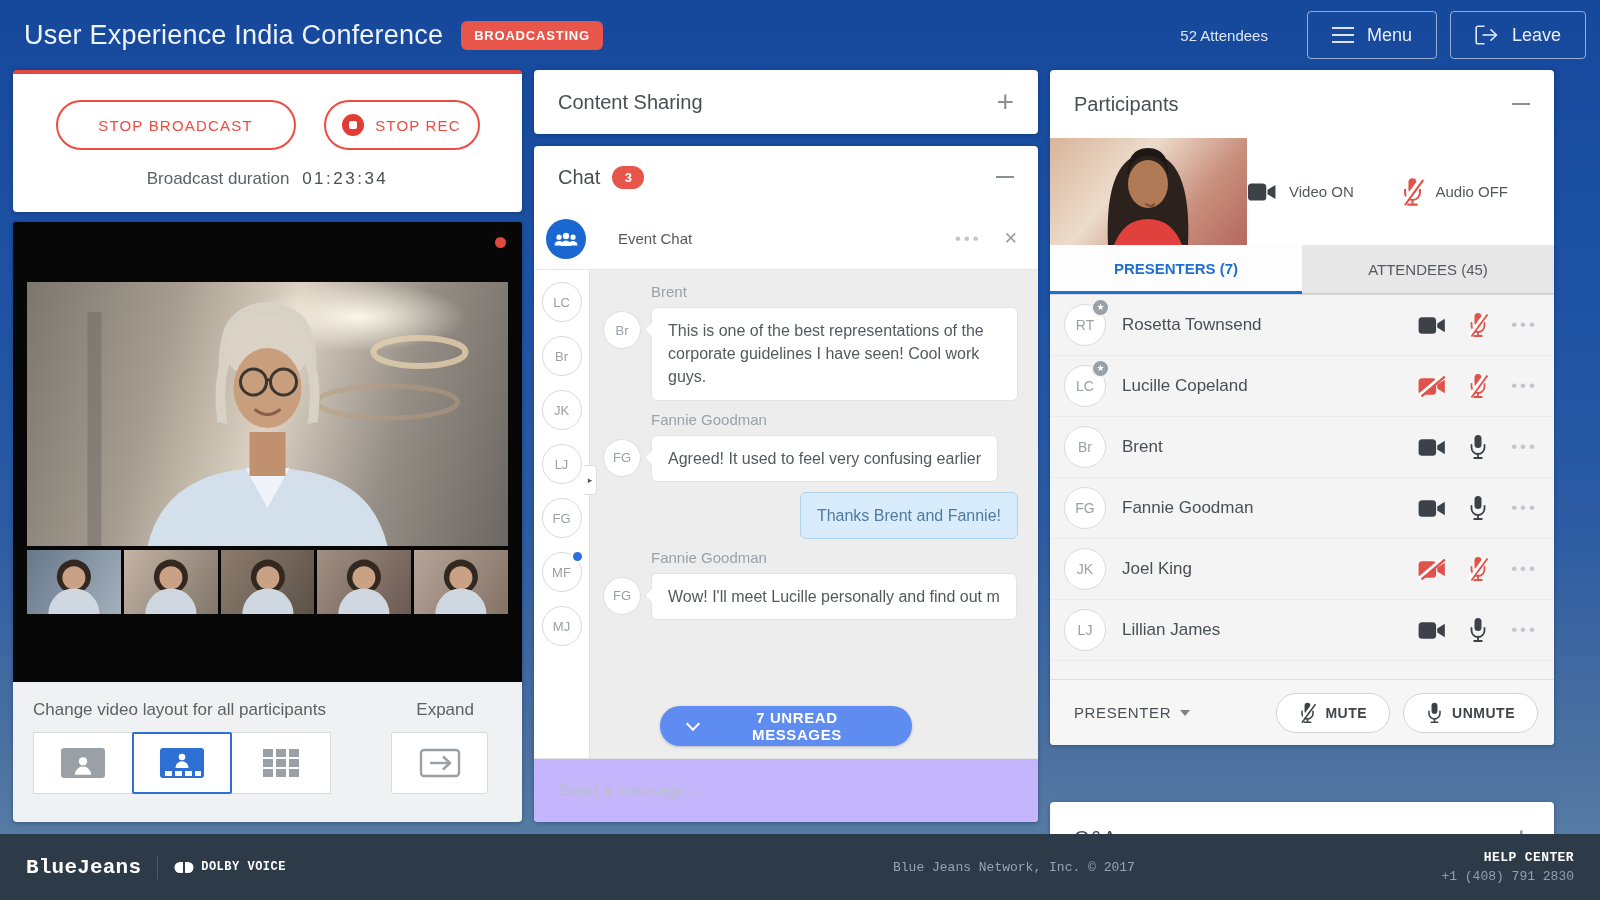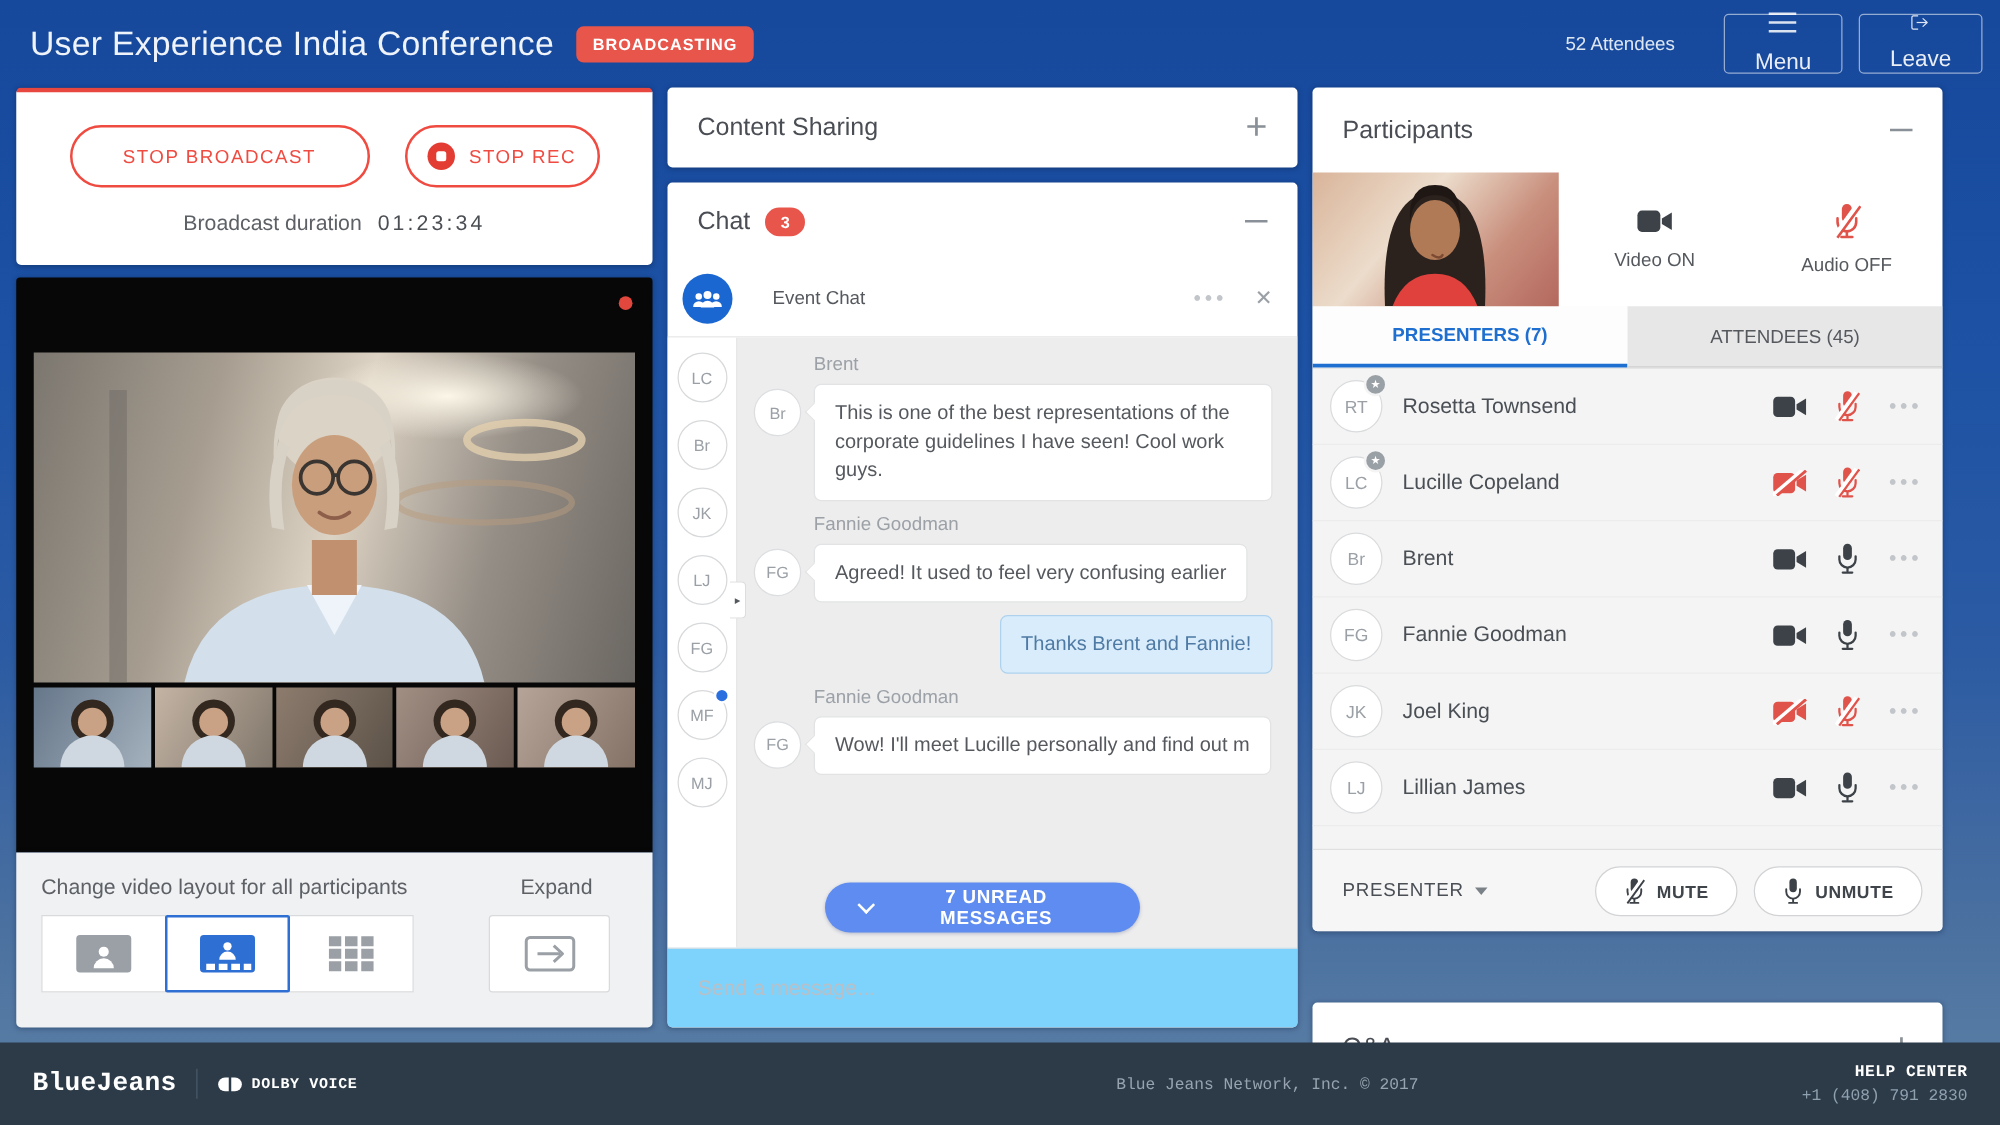--- a/index.html
+++ b/index.html
@@ -16,21 +16,21 @@
   .topbar { position:absolute; top:0; left:0; width:100%; height:70px;
     display:flex; align-items:center; padding:0 14px 0 24px; }
   .conf-title { font-size:27px; color:#eff3fa; letter-spacing:.2px; }
   .bc-badge { margin-left:18px; background:#e8554b; color:#fff; font-size:13px;
     font-weight:bold; letter-spacing:.8px; padding:7px 13px; border-radius:6px; }
   .top-right { margin-left:auto; display:flex; align-items:center; }
   .attendees-count { color:#dfe7f3; font-size:15px; margin-right:26px; }
   .top-btn { display:flex; align-items:center; justify-content:center; gap:13px;
     height:48px; padding:0 24px; border:1px solid rgba(255,255,255,.55);
     border-radius:4px; color:#e9eef6; font-size:18px; margin-left:13px;
-    background:transparent; cursor:pointer;flex-direction:column; }
+    background:transparent; cursor:pointer; }
   .hamburger { display:flex; flex-direction:column; gap:5px; }
   .hamburger i { display:block; width:22px; height:2px; background:rgba(255,255,255,.85); }
 
   
   #broadcast-card { left:13px; top:70px; width:509px; height:142px;
     border-top:4px solid #e8473f; }
   .stop-row { display:flex; justify-content:center; gap:28px; margin-top:26px; }
   .pill-red { height:50px; border:2px solid #ef4b41; border-radius:26px; background:#fff;
     color:#ef4b41; font-size:15px; letter-spacing:1.2px; font-family:inherit;
     display:flex; align-items:center; justify-content:center; gap:11px; cursor:pointer; }
@@ -133,35 +133,35 @@
   .msg[data-type="self"] { align-items:flex-end; }
   .msg[data-type="self"] .bubble { background:#d9ecfb; border-color:#aed2ee; color:#4e7aa4; }
   .msg[data-tail="right"] .bubble::after { content:""; position:absolute; right:-6px; top:28px;
     width:10px; height:10px; background:#d9ecfb; border-right:1px solid #aed2ee;
     border-top:1px solid #aed2ee; transform:rotate(45deg); }
   .unread-pill { position:absolute; left:50%; transform:translateX(-50%); bottom:12px;
     height:40px; padding:0 28px; border-radius:21px; background:#5e8cf0; border:none;
     color:#fff; font-size:15px; font-weight:bold; letter-spacing:.6px;
     display:flex; align-items:center; gap:12px; cursor:pointer; z-index:3;
     box-shadow:0 1px 3px rgba(20,40,90,.25); }
-  .chat-input-row { height:64px; flex:none; border-top:1px solid #e3e3e3; background:#7dd3fc; }
+  .chat-input-row { height:64px; flex:none; border-top:1px solid #e3e3e3; background:#c4b5fd; }
   .chat-input-row input { width:100%; height:100%; border:none; outline:none;
     padding:0 24px; font-size:17px; color:#55595e; font-family:inherit; background:transparent; }
   .chat-input-row input::placeholder { color:#b9bfc6; }
 
   
   #participants-card { left:1050px; top:70px; width:504px; height:675px;
     display:flex; flex-direction:column; overflow:hidden; }
   .p-header { height:68px; flex:none; display:flex; align-items:center; padding:0 24px; }
   .selfview { height:107px; flex:none; display:flex; }
   .self-photo { width:197px; height:100%; position:relative; overflow:hidden; flex:none;
     background:linear-gradient(130deg,#d9b49a 0%,#ecdccb 38%,#c98f7d 70%,#b4685e 100%); }
   .self-photo svg { position:absolute; inset:0; width:100%; height:100%; }
   .self-status { flex:1; display:flex; align-items:center; }
-  .status-cell { flex:1; display:flex; flex-direction:column; align-items:center; gap:12px; }
+  .status-cell { flex:1; display:flex; flex-direction:row; align-items:center; gap:12px; }
   .status-label { font-size:15px; color:#55595e; }
   .tabs { height:50px; flex:none; display:flex; border-bottom:1px solid #d7d7d7; }
   .tab { flex:1; display:flex; align-items:center; justify-content:center; font-size:15px;
     cursor:pointer; color:#55595e; background:#e7e7e8; border-bottom:1px solid #cfcfcf; }
   .tab[data-active="true"] { background:#fdfdfd; color:#1f6fd0; font-weight:bold;
     border-bottom:3px solid #1f6fd0; }
   .p-list { flex:1; background:#f4f4f4; }
   .p-row { height:61px; display:flex; align-items:center; padding:0 16px 0 14px;
     border-bottom:1px solid #ececec; }
   .p-avatar { width:42px; height:42px; border-radius:50%; background:#fff;

